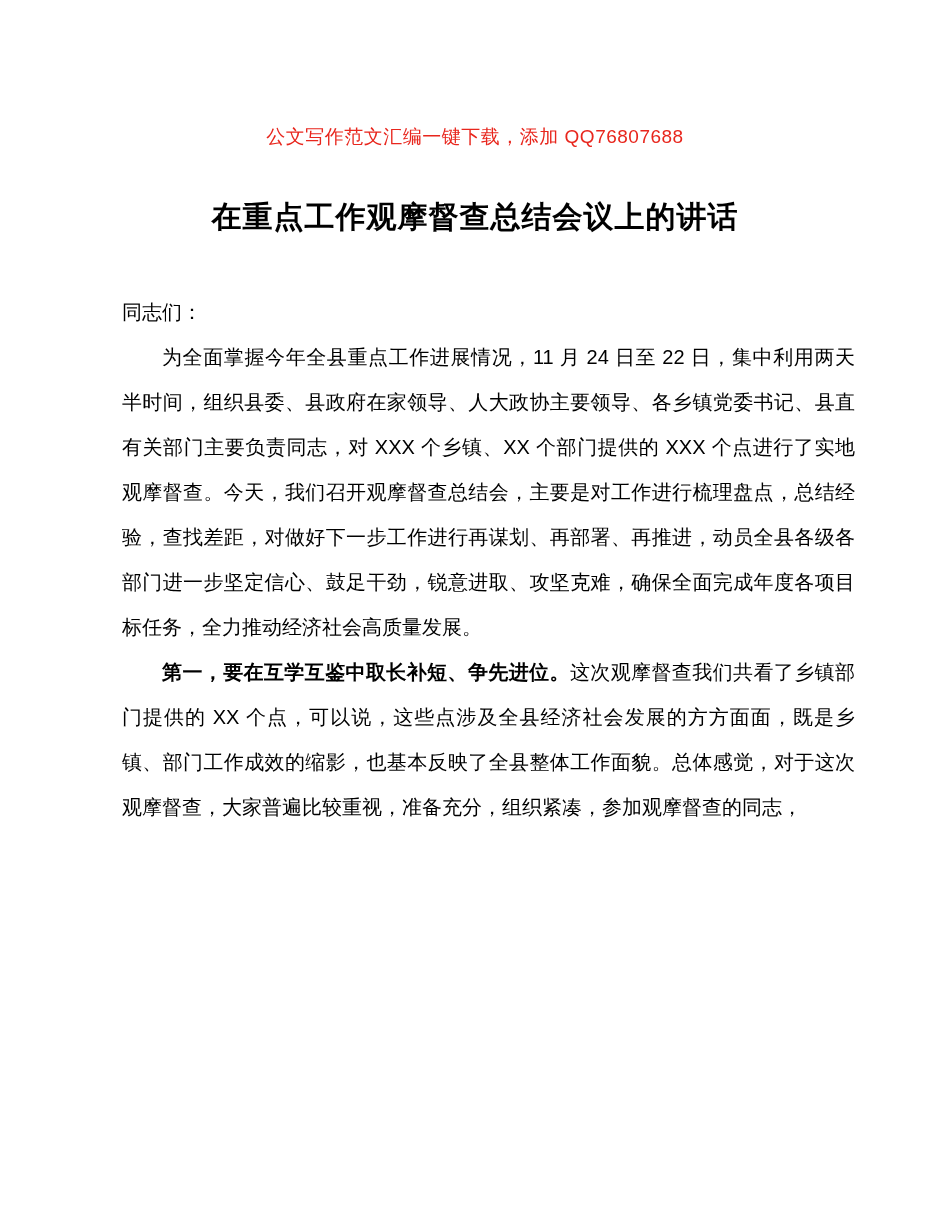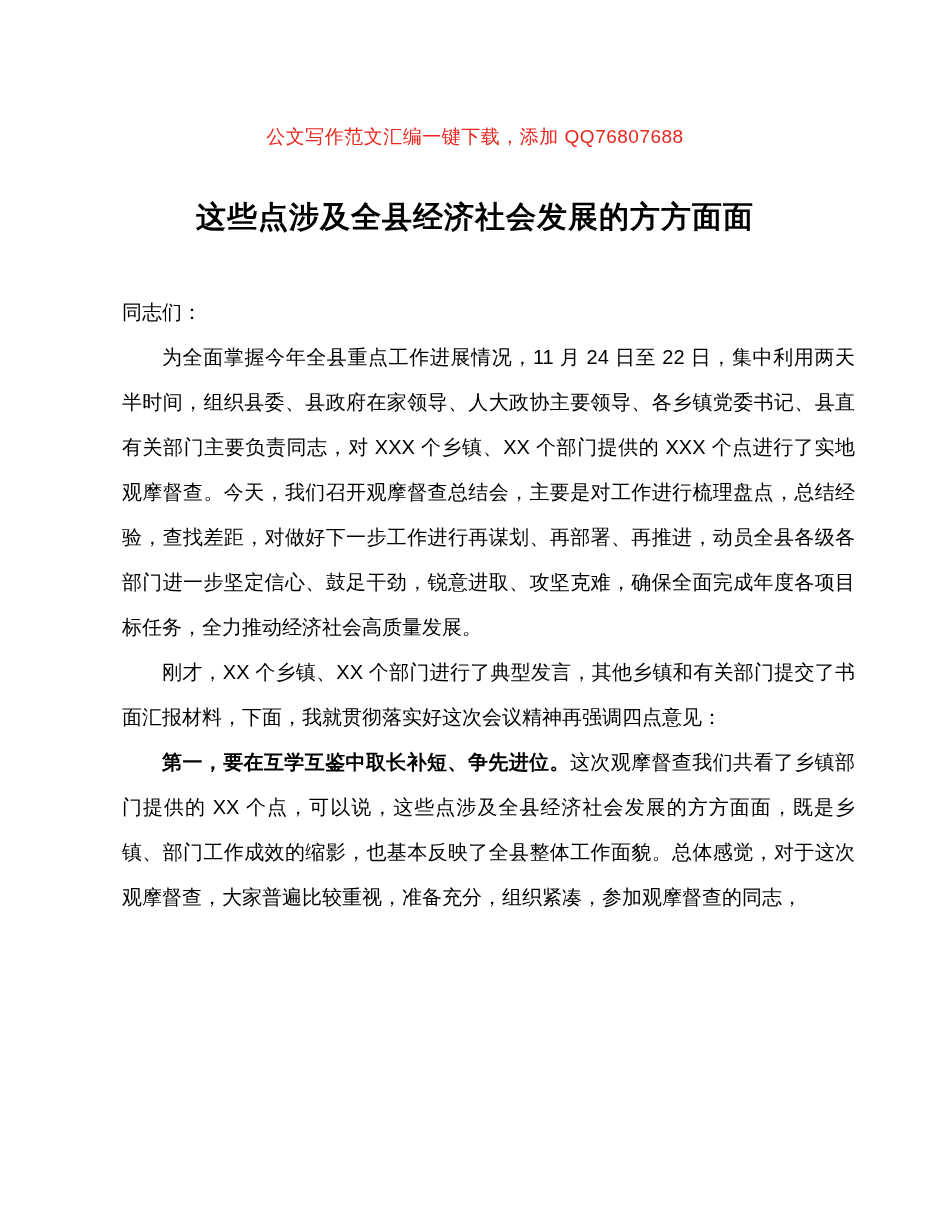--- a/index.html
+++ b/index.html
@@ -49,26 +49,25 @@
 </style>
 </head>
 <body>
 
 <div class="page">
 
   <div class="promo">
     <span>公文写作范文汇编一键下载，添加 QQ76807688</span>
   </div>
 
-  <h1 class="title">这些点涉及全县经济社会发展的方方面面</h1>
+  <h1 class="title">在重点工作观摩督查总结会议上的讲话</h1>
 
   <div class="doc-body">
 
     <p class="salutation">同志们：</p>
 
     <p class="para">为全面掌握今年全县重点工作进展情况，11 月 24 日至 22 日，集中利用两天半时间，组织县委、县政府在家领导、人大政协主要领导、各乡镇党委书记、县直有关部门主要负责同志，对 XXX 个乡镇、XX 个部门提供的 XXX 个点进行了实地观摩督查。今天，我们召开观摩督查总结会，主要是对工作进行梳理盘点，总结经验，查找差距，对做好下一步工作进行再谋划、再部署、再推进，动员全县各级各部门进一步坚定信心、鼓足干劲，锐意进取、攻坚克难，确保全面完成年度各项目标任务，全力推动经济社会高质量发展。</p>
 
-    <p class="para">刚才，XX 个乡镇、XX 个部门进行了典型发言，其他乡镇和有关部门提交了书面汇报材料，下面，我就贯彻落实好这次会议精神再强调四点意见：</p>
 
     <p class="para"><strong>第一，要在互学互鉴中取长补短、争先进位。</strong><span>这次观摩督查我们共看了乡镇部门提供的 XX 个点，可以说，这些点涉及全县经济社会发展的方方面面，既是乡镇、部门工作成效的缩影，也基本反映了全县整体工作面貌。总体感觉，对于这次观摩督查，大家普遍比较重视，准备充分，组织紧凑，参加观摩督查的同志，</span></p>
 
   </div>
 </div>
 
 </body></html>

